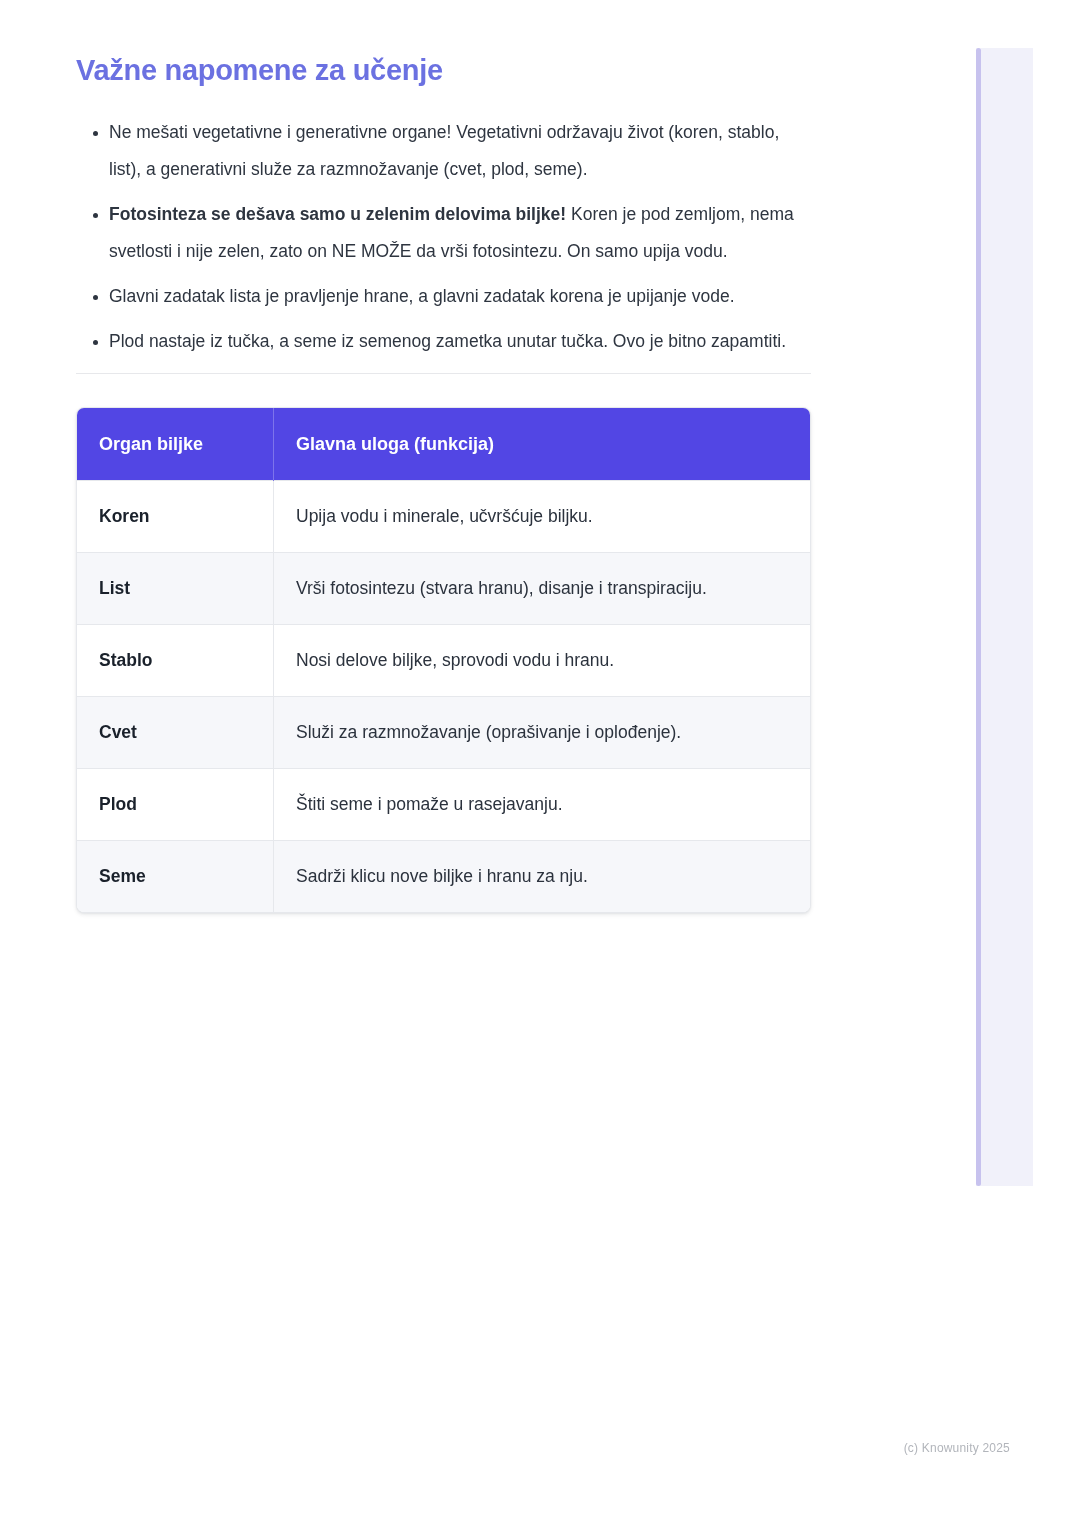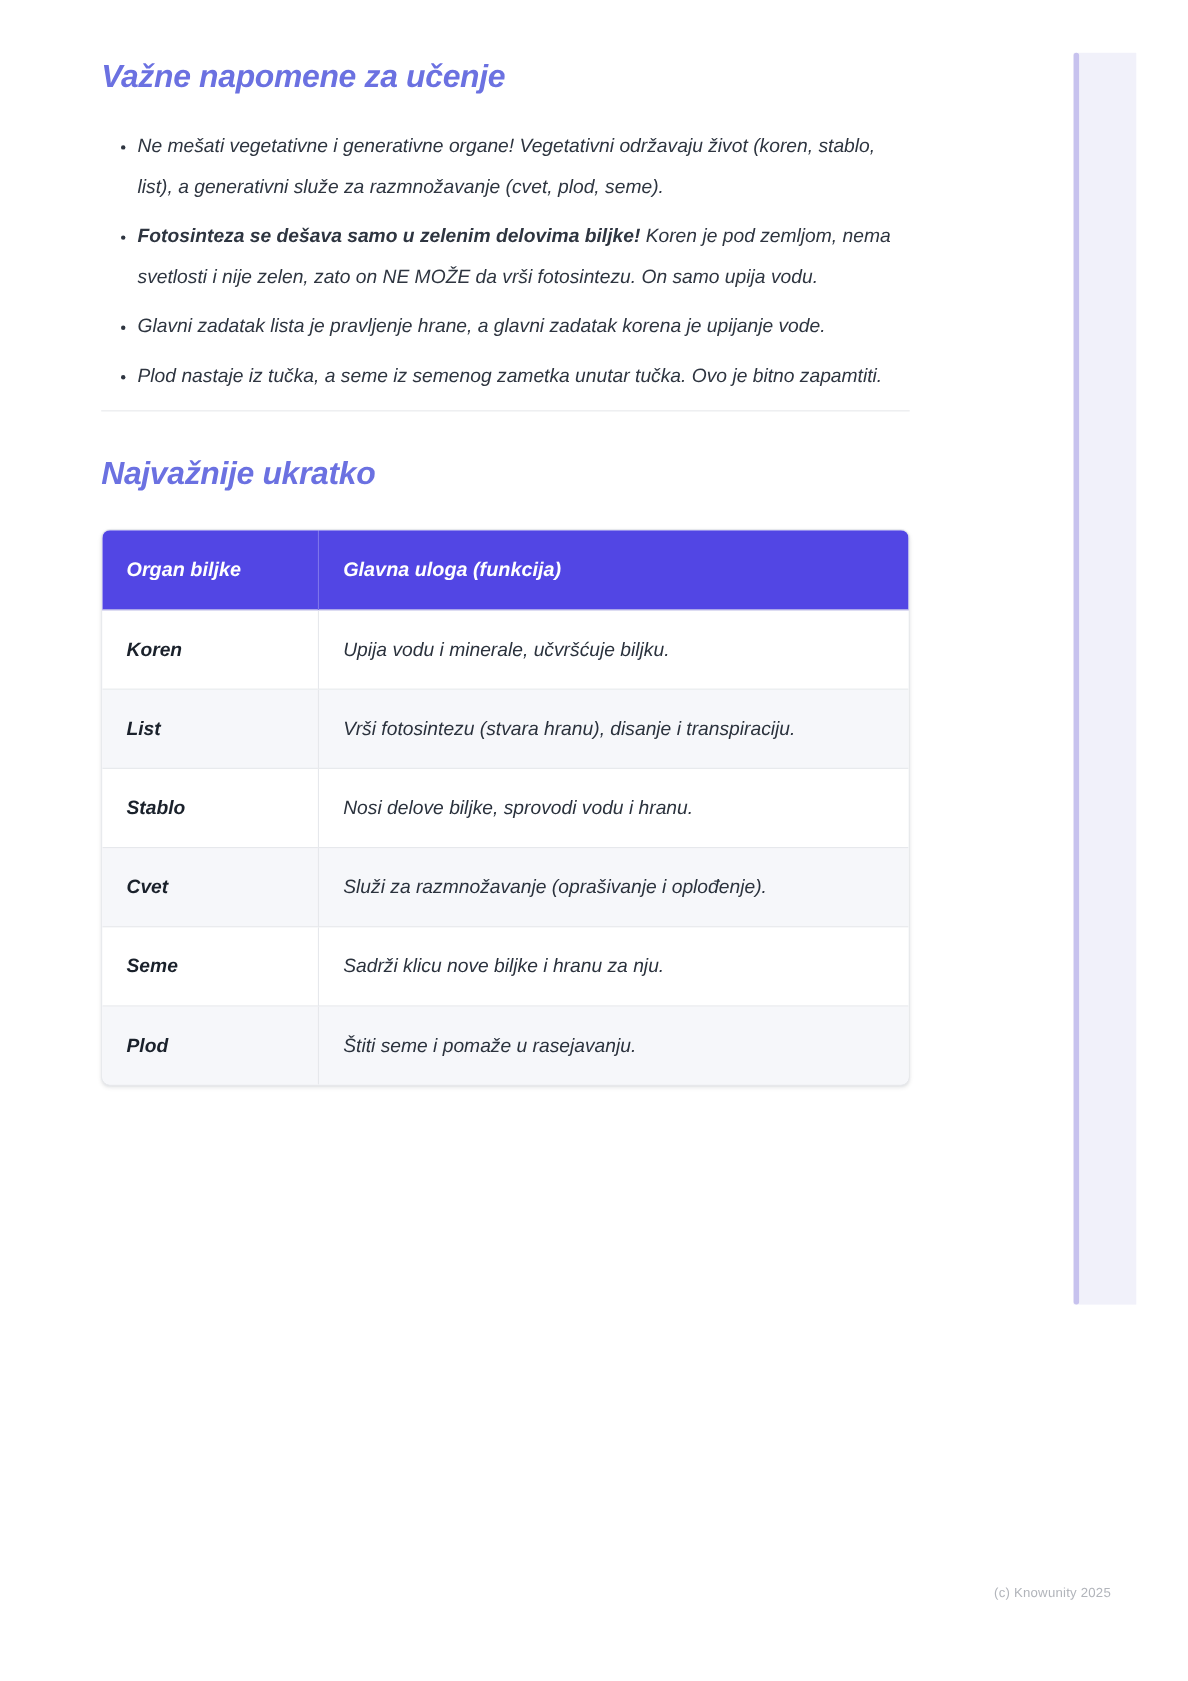--- a/index.html
+++ b/index.html
@@ -4,21 +4,21 @@
 <style>
   html, body { margin: 0; padding: 0; }
   body {
     width: 1080px; height: 1528px;
     background: #ffffff;
     font-family: "Liberation Sans", sans-serif;
     color: #2e3540;
     position: relative;
     overflow: hidden;
   }
-  .doc { position: absolute; left: 92px; top: 0; width: 735px; font-style: italic; }
+  .doc { position: absolute; left: 76px; top: 0; width: 735px; }
 
   .section-title {
     font-size: 29px; font-weight: 700; color: #6b71e1;
     letter-spacing: -0.3px; margin: 0; line-height: 34px;
   }
   .title-1 { margin-top: 53px; }
   .title-2 { margin-top: 40px; }
 
   ul.notes { margin: 27px 0 0; padding-left: 33px; }
   ul.notes li {
@@ -81,21 +81,20 @@
 
   <ul class="notes">
     <li><span class="b"></span><span>Ne mešati vegetativne i generativne organe! Vegetativni održavaju život (koren, stablo, list), a generativni služe za razmnožavanje (cvet, plod, seme).</span></li>
     <li><span class="b">Fotosinteza se dešava samo u zelenim delovima biljke!</span><span> Koren je pod zemljom, nema svetlosti i nije zelen, zato on NE MOŽE da vrši fotosintezu. On samo upija vodu.</span></li>
     <li><span class="b"></span><span>Glavni zadatak lista je pravljenje hrane, a glavni zadatak korena je upijanje vode.</span></li>
     <li><span class="b"></span><span>Plod nastaje iz tučka, a seme iz semenog zametka unutar tučka. Ovo je bitno zapamtiti.</span></li>
   </ul>
 
   <hr class="divider">
 
-  <h2 class="section-title title-2">Najvažnije ukratko</h2>
 
   <div class="tablewrap">
     <table class="summary">
       <thead>
         <tr>
           <th>Organ biljke</th>
           <th>Glavna uloga (funkcija)</th>
         </tr>
       </thead>
       <tbody>
@@ -109,26 +108,26 @@
         </tr>
         <tr>
           <td class="organ">Stablo</td>
           <td>Nosi delove biljke, sprovodi vodu i hranu.</td>
         </tr>
         <tr>
           <td class="organ">Cvet</td>
           <td>Služi za razmnožavanje (oprašivanje i oplođenje).</td>
         </tr>
         <tr>
+          <td class="organ">Plod</td>
+          <td>Štiti seme i pomaže u rasejavanju.</td>
+        </tr>
+        <tr>
           <td class="organ">Seme</td>
           <td>Sadrži klicu nove biljke i hranu za nju.</td>
-        </tr>
-        <tr>
-          <td class="organ">Plod</td>
-          <td>Štiti seme i pomaže u rasejavanju.</td>
         </tr>
       </tbody>
     </table>
   </div>
 
 </main>
 
 <div class="side">
   <div class="side-strip"></div>
 </div>

